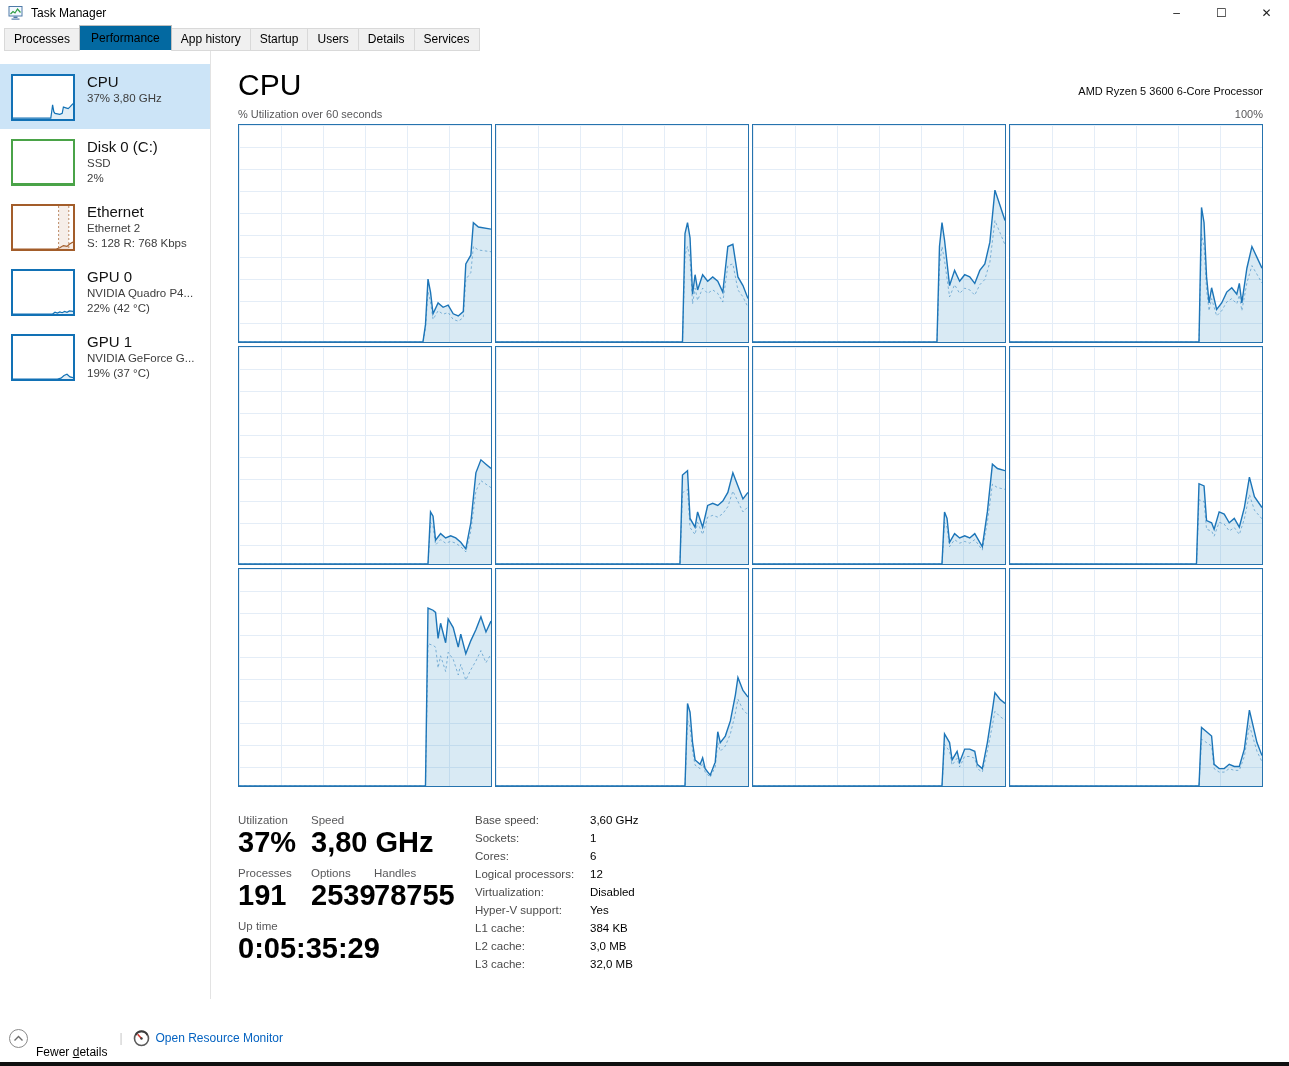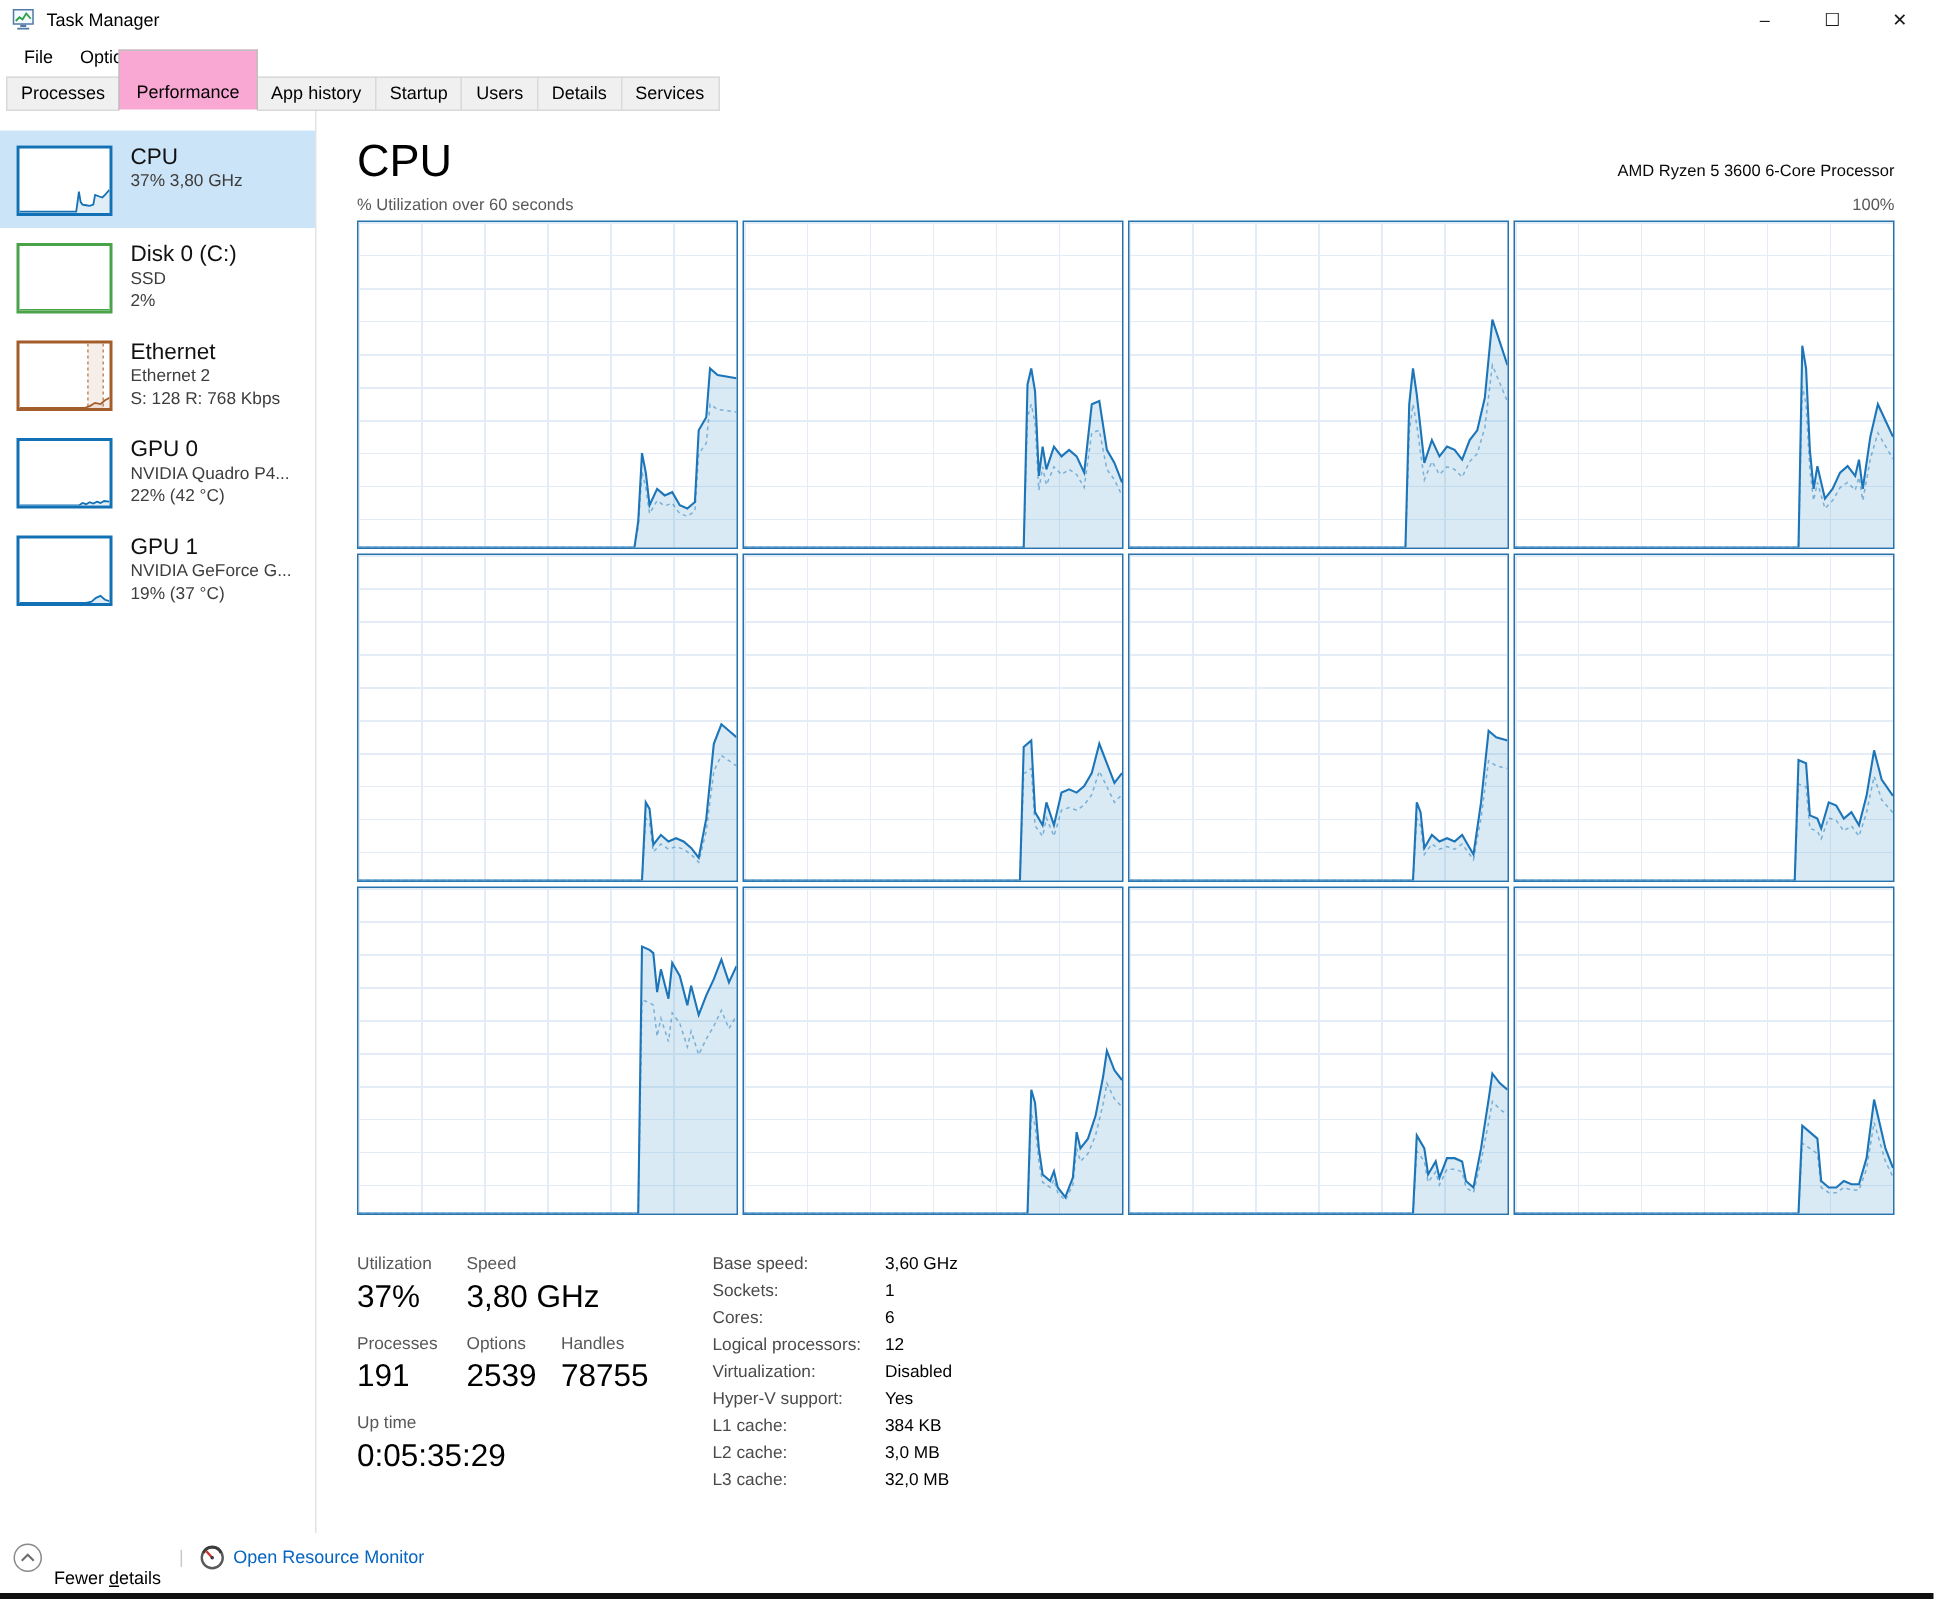--- a/index.html
+++ b/index.html
@@ -15,22 +15,22 @@
   .win-controls{margin-left:auto;display:flex;height:26px;}
   .win-btn{width:45px;display:flex;align-items:center;justify-content:center;
     font-size:12px;color:#1a1a1a;cursor:default;}
   
   .menubar{height:23px;display:flex;align-items:center;padding-left:7px;}
   .menu-item{font-size:12px;padding:3px 9px;}
   
   .tabstrip{height:25px;display:flex;align-items:flex-end;padding-left:4px;position:relative;}
   .tab{font-size:12px;padding:3px 9px 4px;background:#f0f0f0;border:1px solid #d9d9d9;
     margin-right:-1px;position:relative;white-space:nowrap;}
-  .tab.active{background:#f9a8d4;border-color:#bfbfbf;border-bottom-color:#fff;
-    padding:20px 11px 5px;z-index:2;margin-top:30px;}
+  .tab.active{background:#0369a1;border-color:#bfbfbf;border-bottom-color:#fff;
+    padding:5px 11px 5px;z-index:2;margin-top:30px;}
   
   .content{display:flex;height:948px;}
   aside{width:211px;flex:none;border-right:1px solid #e3e3e3;box-sizing:border-box;
     padding-top:13px;}
   .side-item{display:flex;padding:8px 0 8px 11px;align-items:flex-start;}
   .side-item.selected{background:#cce4f7;}
   .mini{width:60px;height:43px;background:#fff;border:2px solid #1271b5;flex:none;
     position:relative;margin-top:2px;}
   .mini svg{position:absolute;left:0;top:0;width:100%;height:100%;}
   .side-text{margin-left:12px;min-width:0;}
@@ -47,21 +47,21 @@
   .cell{position:relative;border:1px solid #2673ae;box-sizing:border-box;background:#fff;
     background-image:
       repeating-linear-gradient(to right,#e4edf7 0 1px,transparent 1px 42px),
       repeating-linear-gradient(to bottom,#e4edf7 0 1px,transparent 1px 22px);}
   .cell svg{position:absolute;left:0;top:0;width:100%;height:100%;display:block;}
   
   .stats{display:flex;margin-top:26px;}
   .big-stats{display:grid;grid-template-columns:73px 63px 1fr;width:205px;align-content:start;}
   .bs-label{font-size:11.5px;color:#58585a;line-height:14px;}
   .bs-label.gap{padding-top:9px;}
-  .bs-value{font-size:21px;font-weight:400;line-height:30px;white-space:nowrap;}
+  .bs-value{font-size:29px;font-weight:700;line-height:30px;white-space:nowrap;}
   .span2{grid-column:2 / span 2;}
   .span3{grid-column:1 / span 3;}
   .detail-stats{margin-left:32px;display:grid;grid-template-columns:115px auto;
     row-gap:4px;font-size:11.5px;line-height:14px;align-content:start;}
   .detail-label{color:#4b4b4b;}
   .detail-value{color:#000;}
   
   .footer{position:absolute;left:0;bottom:13px;height:30px;display:flex;align-items:center;
     padding-left:9px;font-size:12px;}
   .chev-circle{width:19px;height:19px;border:1px solid #8a8a8a;border-radius:50%;
@@ -86,25 +86,20 @@
       <rect x="3.5" y="13.5" width="8" height="1.2" fill="#4f7aa8"></rect>
     </svg>
     <span class="title">Task Manager</span>
     <div class="win-controls">
       <div class="win-btn">–</div>
       <div class="win-btn">☐</div>
       <div class="win-btn">✕</div>
     </div>
   </div>
 
-  <div class="menubar" id="menubar">
-      <div class="menu-item">File</div>
-      <div class="menu-item">Options</div>
-      <div class="menu-item">View</div>
-    </div>
 
   <div class="tabstrip" id="tabstrip">
       <div class="tab">Processes</div>
       <div class="tab active">Performance</div>
       <div class="tab">App history</div>
       <div class="tab">Startup</div>
       <div class="tab">Users</div>
       <div class="tab">Details</div>
       <div class="tab">Services</div>
     </div>

